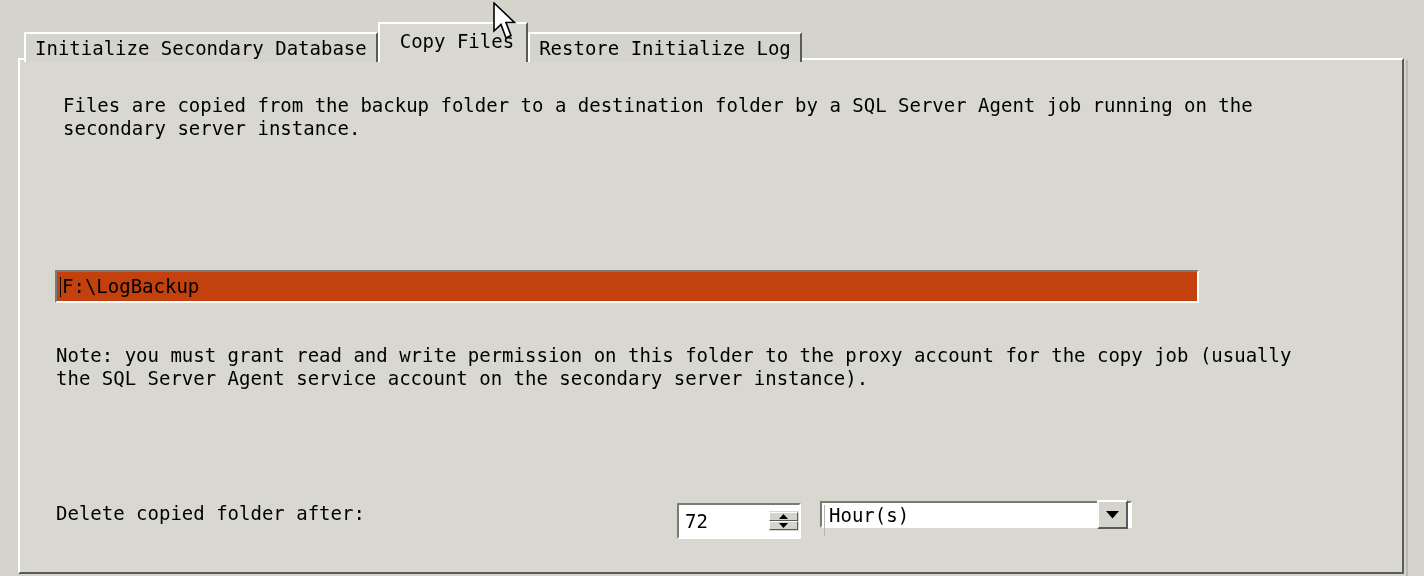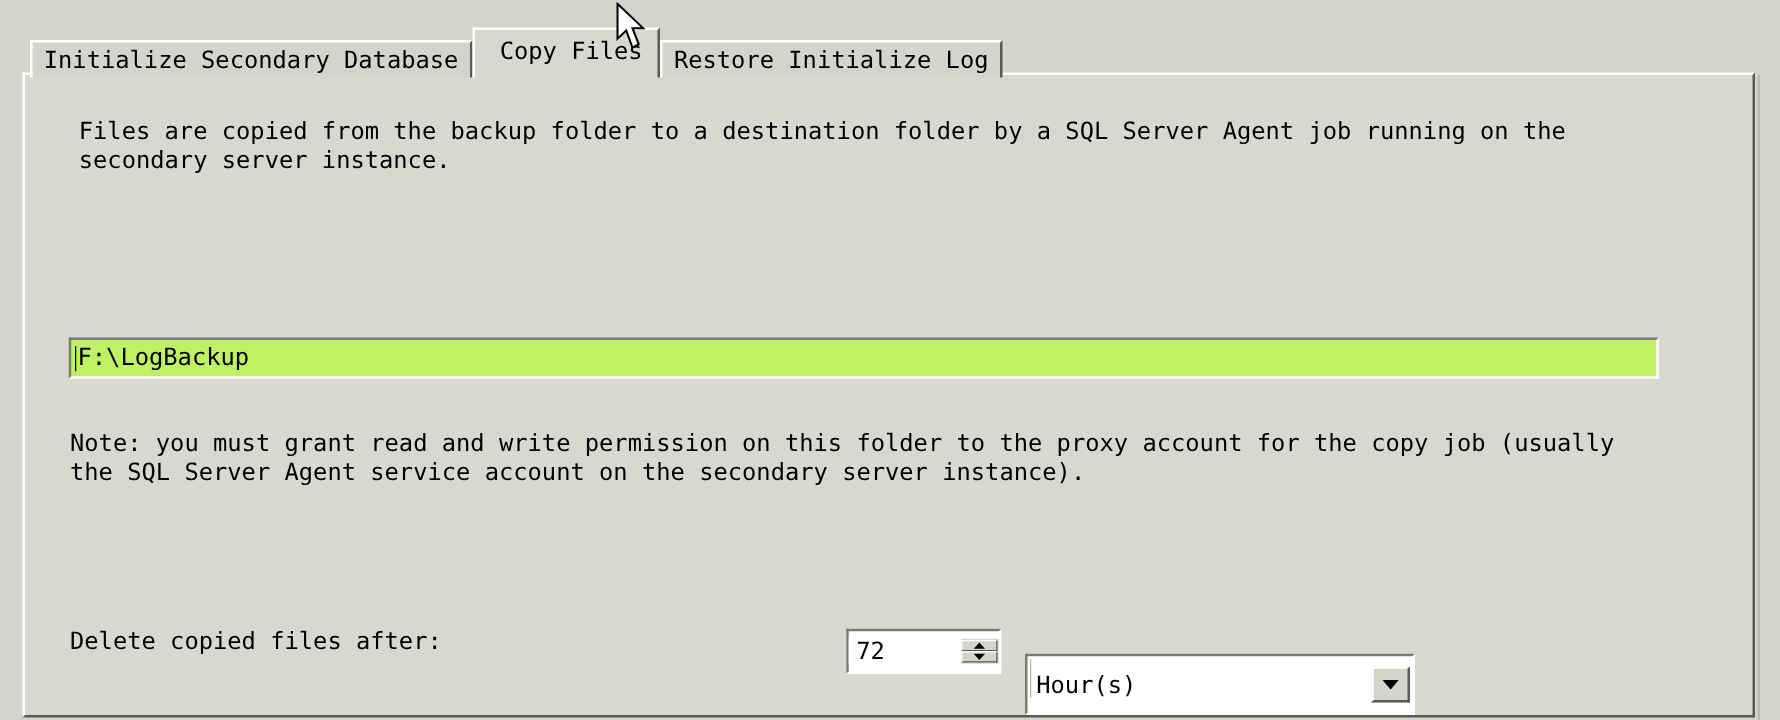--- a/index.html
+++ b/index.html
@@ -102,24 +102,24 @@
   #intro-text   { left: 36px; top: 34px; width: 1320px; margin-left: 7px; }
   #dest-label   { left: 36px; top: 153px; width: 1320px; }
   #note-text    { left: 36px; top: 284px; width: 1340px; }
   #delete-label { left: 36px; top: 442px; }
 
   
   #dest-field-wrap {
     position: absolute;
     left: 35px;
     top: 210px;
-    width: 1272px;
+    width: 1144px;
     height: 33px;
     box-sizing: border-box;
-    background: #bef264;
+    background: #c2410c;
     border-top: 2px solid #7b7b76;
     border-left: 2px solid #7b7b76;
     border-right: 2px solid #ffffff;
     border-bottom: 2px solid #ffffff;
     display: flex;
     align-items: center;
   }
   #dest-caret {
     width: 1px;
     height: 20px;
@@ -180,23 +180,23 @@
     display: flex;
     align-items: center;
     justify-content: center;
   }
   .spin-btn svg { display: block; }
 
   
   #combo {
     position: absolute;
     left: 800px;
-    top: 463px;
+    top: 441px;
     width: 312px;
-    height: 49px;
+    height: 27px;
     box-sizing: border-box;
     background: #ffffff;
     border-top: 2px solid #7b7b76;
     border-left: 2px solid #7b7b76;
     border-right: 2px solid #ffffff;
     border-bottom: 2px solid #ffffff;
     display: flex;
     align-items: center;
   }
   #combo-caret-line {
@@ -263,21 +263,21 @@
 
 
     <div id="dest-field-wrap">
       <div id="dest-caret"></div>
       <div id="dest-value" title="F:\LogBackup">F:\LogBackup</div>
     </div>
 
     <div class="para" id="note-text">Note: you must grant read and write permission on this folder to the proxy account for the copy job (usually
 the SQL Server Agent service account on the secondary server instance).</div>
 
-    <div class="para" id="delete-label">Delete copied files after:</div>
+    <div class="para" id="delete-label">Delete copied folder after:</div>
 
     <div id="spinner">
       <div id="spin-value">72</div>
       <div id="spin-buttons">
         <div class="spin-btn">
           <svg width="11" height="7" viewBox="0 0 11 7">
               <polygon points="5.5,1 10,6 1,6" fill="#000"></polygon>
             </svg>
         </div>
         <div class="spin-btn">

